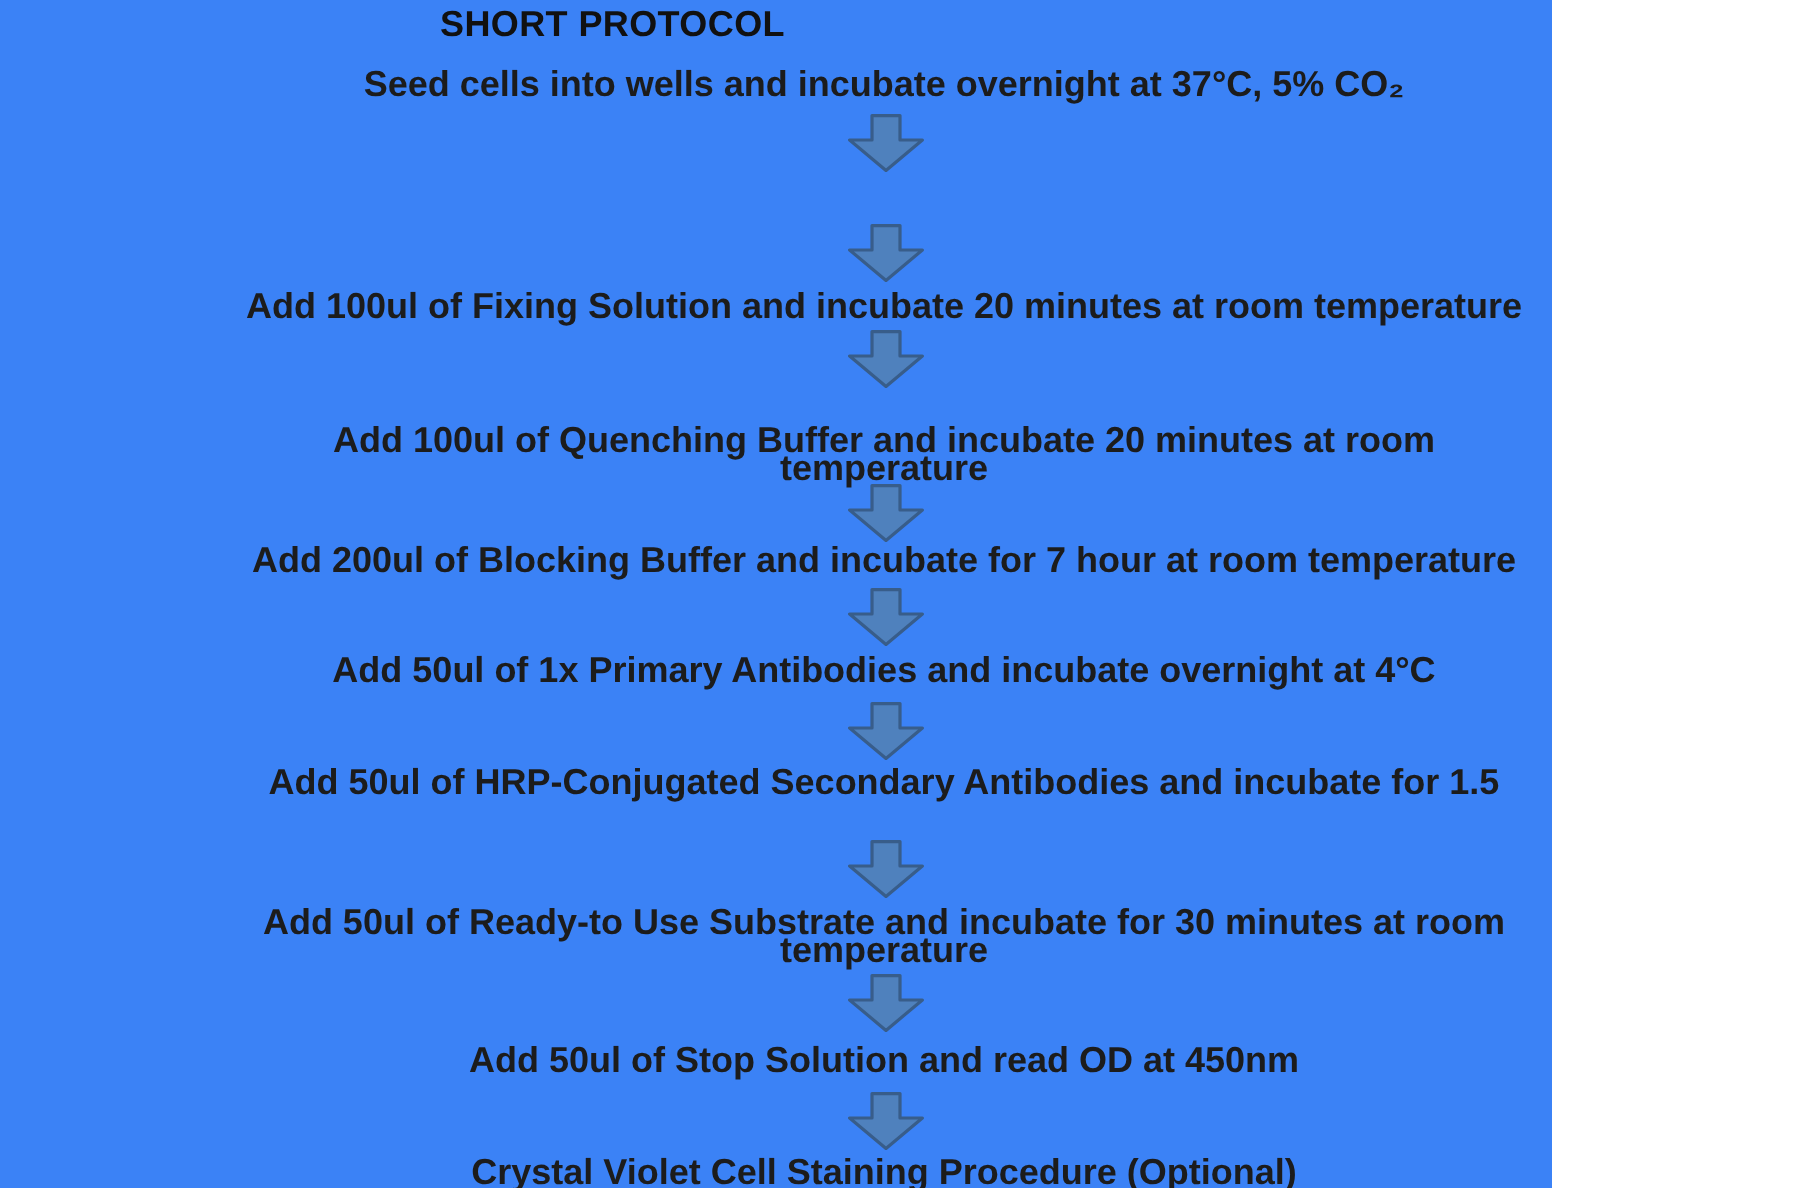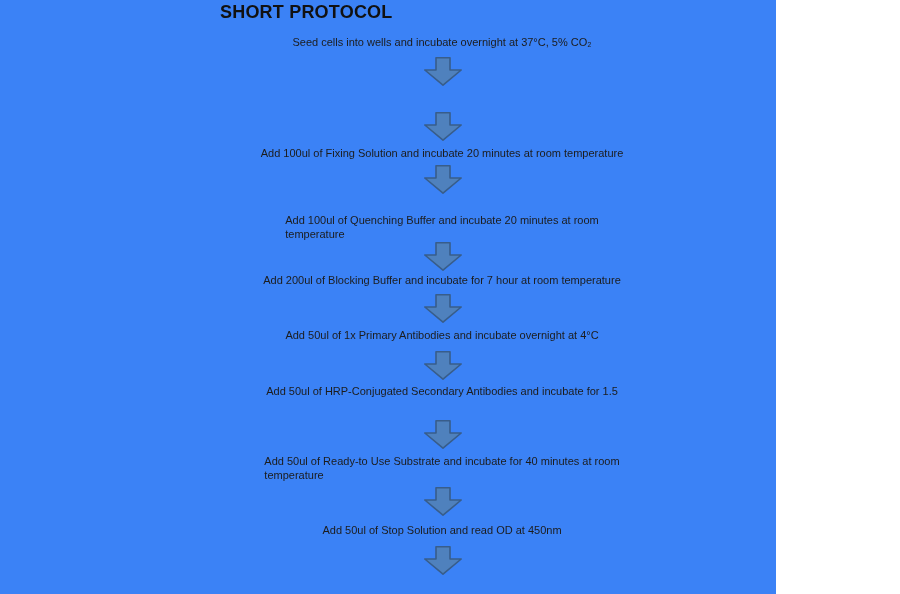--- a/index.html
+++ b/index.html
@@ -22,24 +22,24 @@
     font-size: 18px;
     font-weight: 700;
     letter-spacing: 0.2px;
     color: #111111;
     white-space: nowrap;
   }
   .step {
     position: absolute;
     left: 442px;
     transform: translateX(-50%);
-    text-align: left;
+    text-align: center;
     color: #1c1c1c;
-    font-size: 11px;
-    font-weight: 400;
+    font-size: 18px;
+    font-weight: 700;
     line-height: 14px;
   }
   .step .line {
     white-space: nowrap;
   }
   .arrow {
     position: absolute;
     left: 443px;
     transform: translateX(-50%);
     width: 38px;
@@ -110,32 +110,35 @@
   <div class="step" style="top:384px">
     <div class="line">Add 50ul of HRP-Conjugated Secondary Antibodies and incubate for 1.5</div>
   </div>
   <div class="arrow" style="top:420px">
     <svg width="38" height="29" viewBox="0 0 38 29">
       <polygon points="12,0.8 26,0.8 26,13 37.2,13 19,28.2 0.8,13 12,13" stroke-width="1.6" stroke-linejoin="round" fill="#4F81BD" stroke="#385D8A"></polygon>
     </svg>
   </div>
 
   <div class="step" style="top:454px">
-    <div class="line">Add 50ul of Ready-to Use Substrate and incubate for 40 minutes at room</div>
+    <div class="line">Add 50ul of Ready-to Use Substrate and incubate for 30 minutes at room</div>
     <div class="line">temperature</div>
   </div>
   <div class="arrow" style="top:487px">
     <svg width="38" height="29" viewBox="0 0 38 29">
       <polygon points="12,0.8 26,0.8 26,13 37.2,13 19,28.2 0.8,13 12,13" stroke-width="1.6" stroke-linejoin="round" fill="#4F81BD" stroke="#385D8A"></polygon>
     </svg>
   </div>
 
   <div class="step" style="top:523px">
     <div class="line">Add 50ul of Stop Solution and read OD at 450nm</div>
   </div>
   <div class="arrow" style="top:546px">
     <svg width="38" height="29" viewBox="0 0 38 29">
       <polygon points="12,0.8 26,0.8 26,13 37.2,13 19,28.2 0.8,13 12,13" stroke-width="1.6" stroke-linejoin="round" fill="#4F81BD" stroke="#385D8A"></polygon>
     </svg>
   </div>
 
+  <div class="step" style="top:579px">
+    <div class="line">Crystal Violet Cell Staining Procedure (Optional)</div>
+  </div>
 
 </div>
 
 </body></html>

